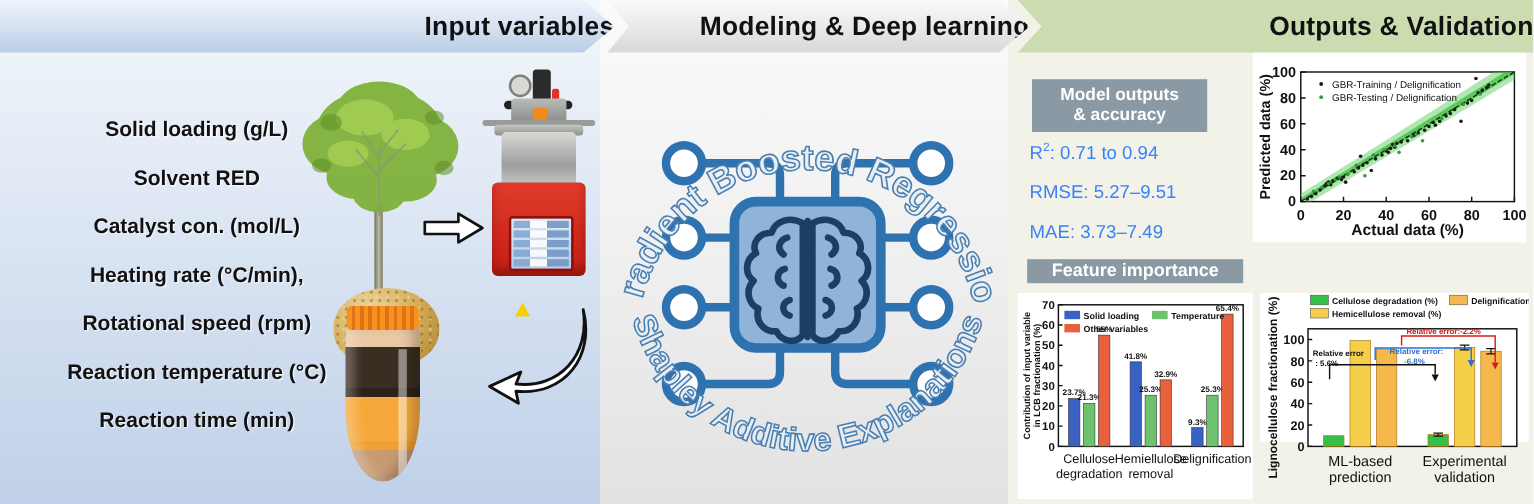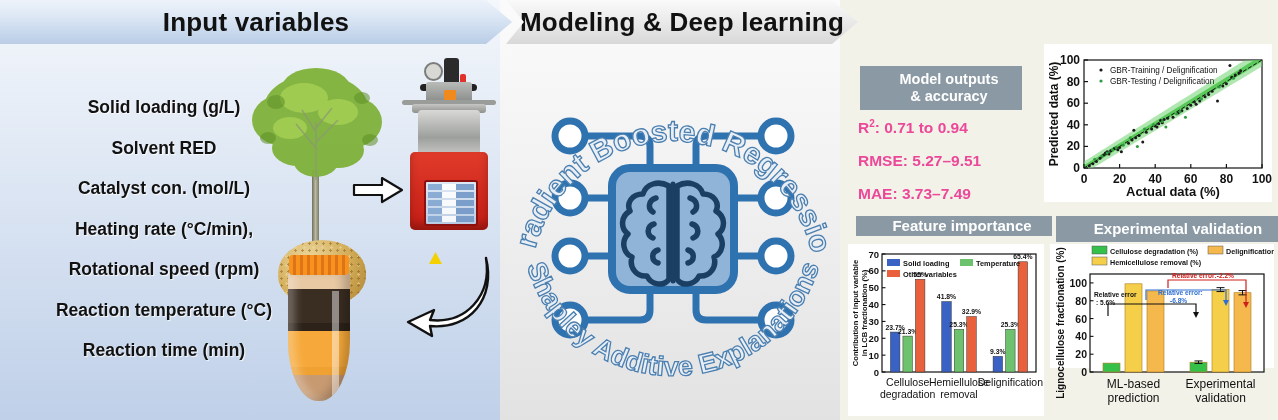--- a/index.html
+++ b/index.html
@@ -7,21 +7,21 @@
   #abstract{position:relative;width:1278px;height:420px;}
 
   
   .panel{position:absolute;top:0;height:420px;}
   #panel-input{left:0;width:500px;background:linear-gradient(180deg,#f4f7fb 0%,#eaf0f8 18%,#d3dff0 62%,#bfd0e8 100%);}
   #panel-model{left:500px;width:340px;background:linear-gradient(180deg,#fbfbfb 0%,#f2f1f1 45%,#e3e2e2 100%);}
   #panel-output{left:840px;width:438px;background:#f2f2e8;}
 
   
   .chev{position:absolute;top:0;height:44px;display:flex;align-items:center;}
-  .chev span{font-weight:bold;font-size:26px;color:#111;width:100%;text-align:center;letter-spacing:.2px;}
+  .chev span{font-weight:bold;font-size:22px;color:#111;width:100%;text-align:right;letter-spacing:.2px;}
   #chev-input{left:0;width:512px;background:linear-gradient(180deg,#eef3fa 0%,#dbe6f4 40%,#b9cde6 100%);
     clip-path:polygon(0 0,calc(100% - 26px) 0,100% 50%,calc(100% - 26px) 100%,0 100%);}
   #chev-model{left:506px;width:352px;background:linear-gradient(180deg,#fafafa 0%,#ebebeb 45%,#d8d8d8 100%);
     clip-path:polygon(0 0,calc(100% - 26px) 0,100% 50%,calc(100% - 26px) 100%,0 100%,18px 50%);}
   #chev-output{left:848px;width:430px;background:#cadcb0;
     clip-path:polygon(0 0,100% 0,100% 100%,0 100%,20px 50%);}
 
   
   #var-list{position:absolute;left:14px;top:97px;width:300px;text-align:center;}
   .var-item{font-size:17.5px;font-weight:bold;color:#111;margin-bottom:19.5px;
@@ -76,27 +76,27 @@
   #tube-cap{position:absolute;left:1px;top:0;width:60px;height:20px;border-radius:4px;
     background:linear-gradient(180deg,#ffa225,#e3741a);
     background-image:repeating-linear-gradient(90deg,#f7921f 0 4px,#df7417 4px 7px);}
   #tube-shine{position:absolute;left:44px;top:20px;width:7px;height:118px;background:rgba(255,255,255,.45);}
 
   
   #ai{position:absolute;left:508px;top:58px;width:330px;height:345px;}
 
   
   .sec-title{position:absolute;background:#8a99a3;color:#fff;font-weight:bold;text-align:center;
-    display:flex;align-items:center;justify-content:center;font-size:14.5px;line-height:1.18;padding-left:16px;}
+    display:flex;align-items:center;justify-content:center;font-size:14.5px;line-height:1.18;}
   #mo-title{left:860px;top:66px;width:146px;height:44px;}
   #fi-title{left:856px;top:216px;width:180px;height:20px;font-size:15px;}
   #ev-title{left:1056px;top:216px;width:212px;height:26px;font-size:15px;}
 
   #mo-lines{position:absolute;left:858px;top:118px;width:180px;}
-  .mo-line{font-size:15.5px;font-weight:bold;color:#ec4899;margin-bottom:15px;white-space:nowrap;}
+  .mo-line{font-size:15.5px;font-weight:normal;color:#3b82f6;margin-bottom:15px;white-space:nowrap;}
   .mo-line sup{font-size:10px;}
 
   .plot-box{position:absolute;background:#fff;}
   #scatter-box{left:1044px;top:44px;width:228px;height:158px;}
   #fi-box{left:848px;top:244px;width:196px;height:172px;}
   #ev-box{left:1050px;top:244px;width:224px;height:124px;}
 </style>
 </head>
 <body>
 
@@ -104,20 +104,23 @@
 
   <div class="panel" id="panel-input"></div>
   <div class="panel" id="panel-model"></div>
   <div class="panel" id="panel-output"></div>
 
   <div class="chev" id="chev-input">
     <span>Input variables</span>
   </div>
   <div class="chev" id="chev-model">
     <span>Modeling &amp; Deep learning</span>
+  </div>
+  <div class="chev" id="chev-output">
+    <span>Outputs &amp; Validation</span>
   </div>
 
   <div id="var-list">
       <div class="var-item">Solid loading (g/L)</div>
       <div class="var-item">Solvent RED</div>
       <div class="var-item">Catalyst con. (mol/L)</div>
       <div class="var-item">Heating rate (°C/min),</div>
       <div class="var-item">Rotational speed (rpm)</div>
       <div class="var-item">Reaction temperature (°C)</div>
       <div class="var-item">Reaction time (min)</div>
@@ -411,21 +414,20 @@
           <text x="19" y="69" font-family="Liberation Sans, sans-serif" font-size="7.6" font-weight="bold" text-anchor="middle" fill="#111" transform="rotate(-90 19 69)">in LCB fractionation (%)</text>
           <text x="59.66666666666667" y="142" font-family="Liberation Sans, sans-serif" font-size="10.5" text-anchor="middle" fill="#111">Cellulose</text>
           <text x="59.66666666666667" y="154" font-family="Liberation Sans, sans-serif" font-size="10.5" text-anchor="middle" fill="#111">degradation</text>
           <text x="111.00000000000001" y="142" font-family="Liberation Sans, sans-serif" font-size="10.5" text-anchor="middle" fill="#111">Hemiellulose</text>
           <text x="111.00000000000001" y="154" font-family="Liberation Sans, sans-serif" font-size="10.5" text-anchor="middle" fill="#111">removal</text>
           <text x="162.33333333333334" y="142" font-family="Liberation Sans, sans-serif" font-size="10.5" text-anchor="middle" fill="#111">Delignification</text>
         </g>
     </svg>
   </div>
 
-  <div class="sec-title" id="ev-title">Experimental validation</div>
   <div class="plot-box" id="ev-box">
     <svg viewBox="0 0 224 172" width="224" height="172">
       <g id="ev-render">
           <rect x="42" y="2" width="15" height="8" fill="#35c04a" stroke="#555" stroke-width="0.5"></rect>
           <text x="60" y="9.5" font-family="Liberation Sans, sans-serif" font-size="7.2" font-weight="bold" fill="#111">Cellulose degradation (%)</text>
           <rect x="42" y="13" width="15" height="8" fill="#f5cf4a" stroke="#555" stroke-width="0.5"></rect>
           <text x="60" y="20.5" font-family="Liberation Sans, sans-serif" font-size="7.2" font-weight="bold" fill="#111">Hemicellulose removal (%)</text>
           <rect x="158" y="2" width="15" height="8" fill="#f5b84c" stroke="#555" stroke-width="0.5"></rect>
           <text x="176" y="9.5" font-family="Liberation Sans, sans-serif" font-size="7.2" font-weight="bold" fill="#111">Delignification (%)</text>
           <rect x="40" y="30" width="174" height="98" fill="#fff" stroke="#111" stroke-width="1.2"></rect>

